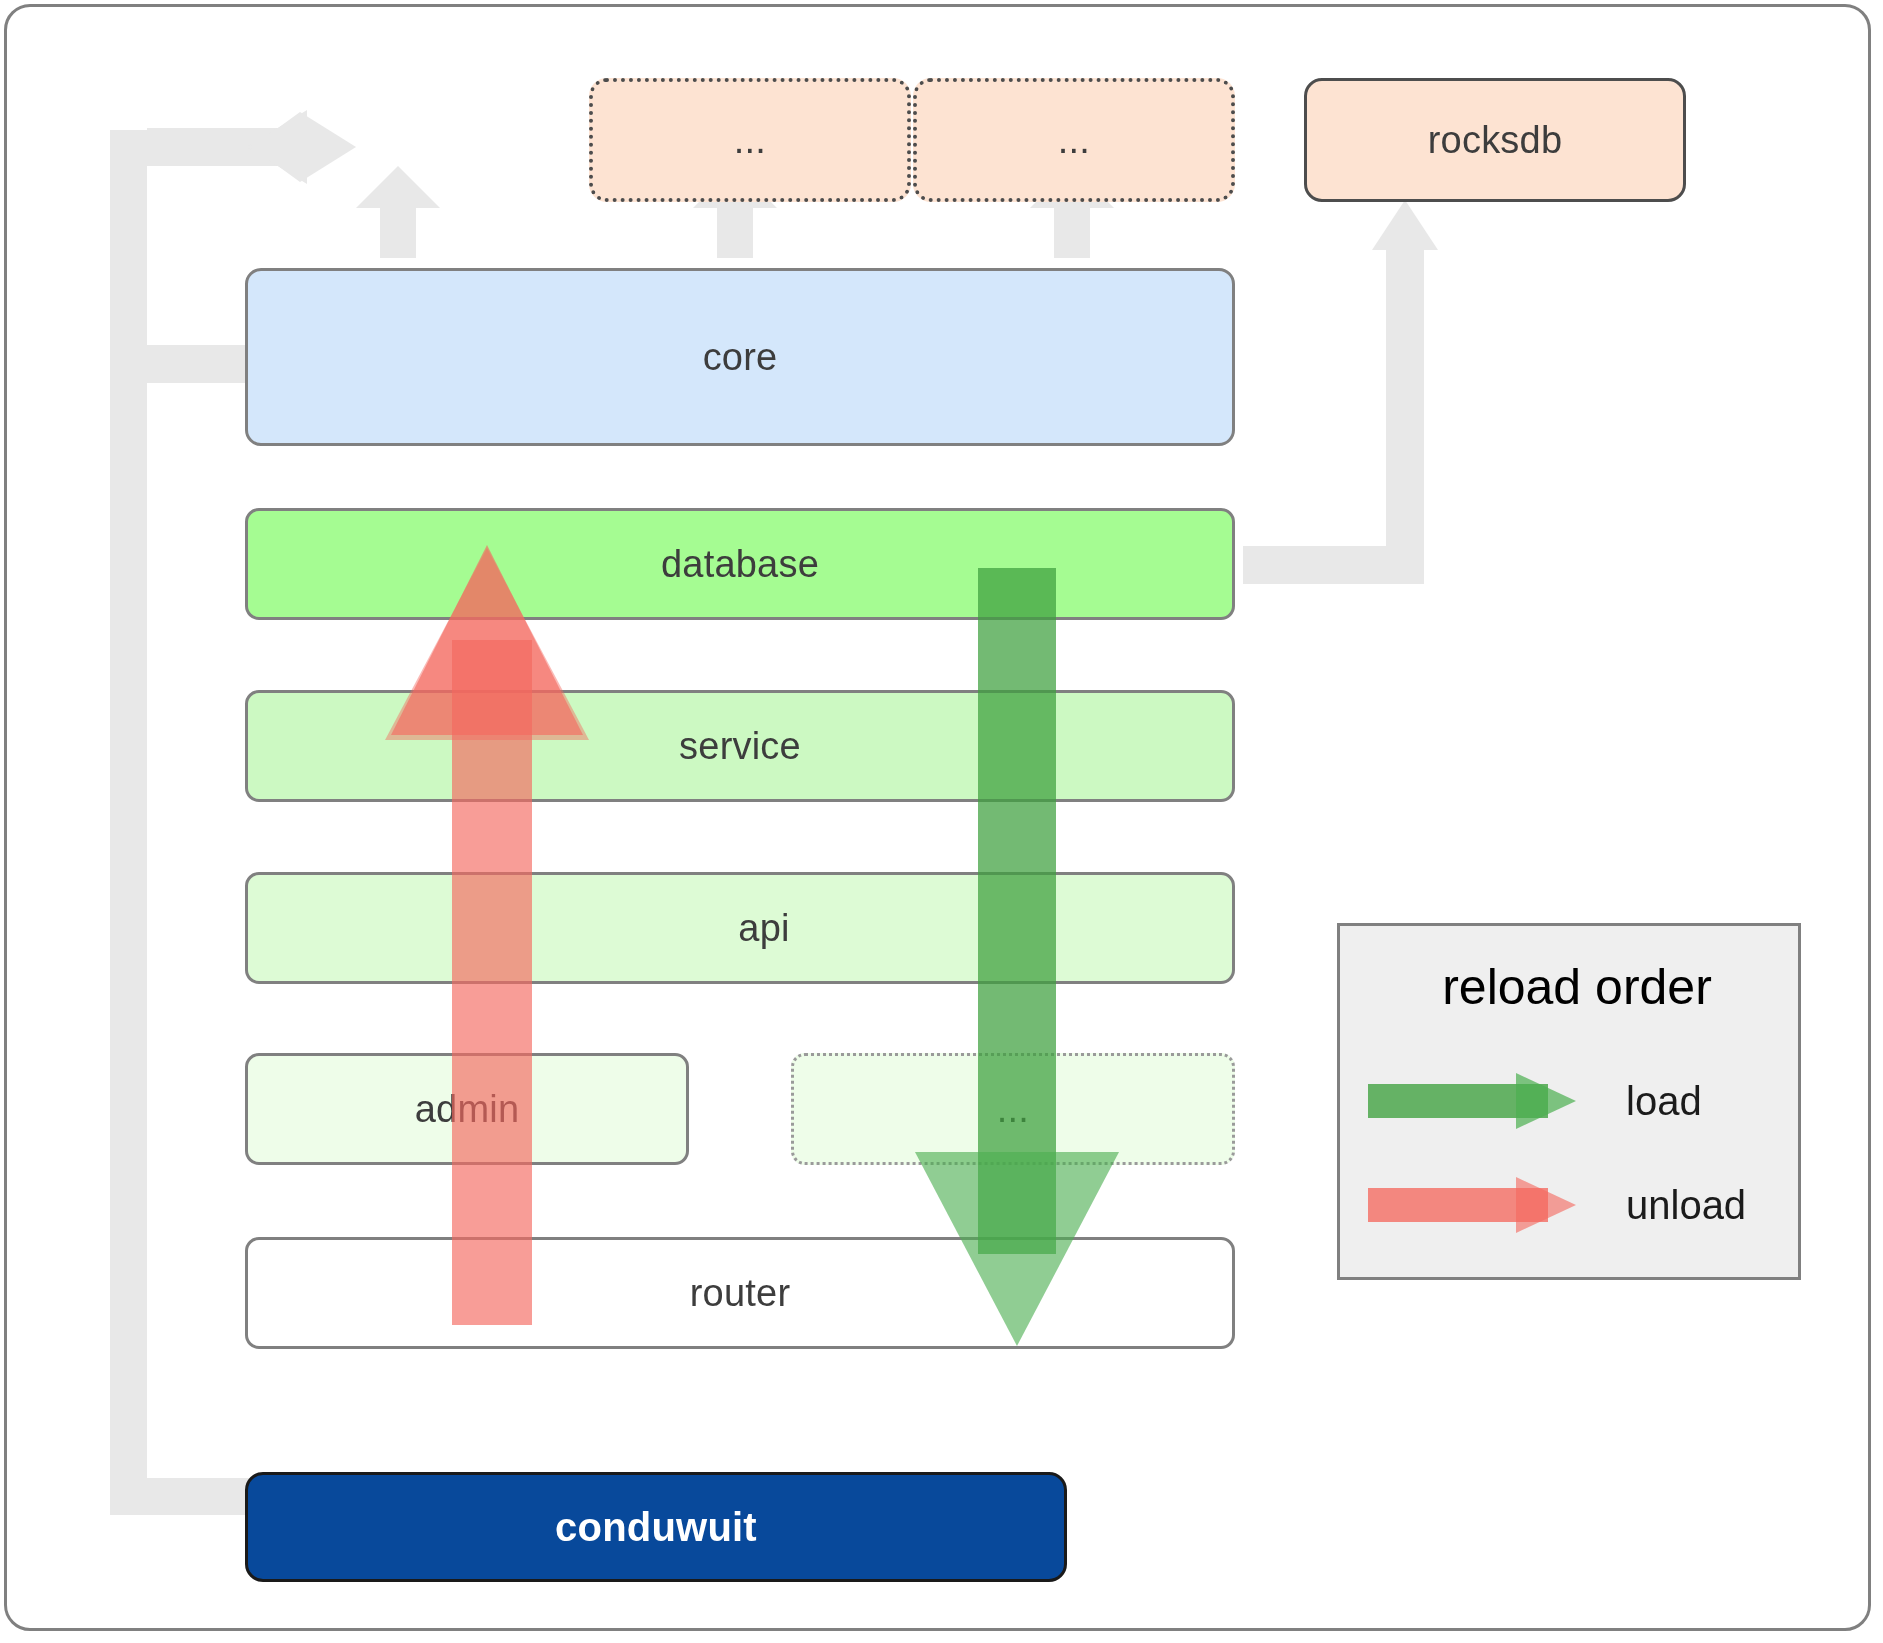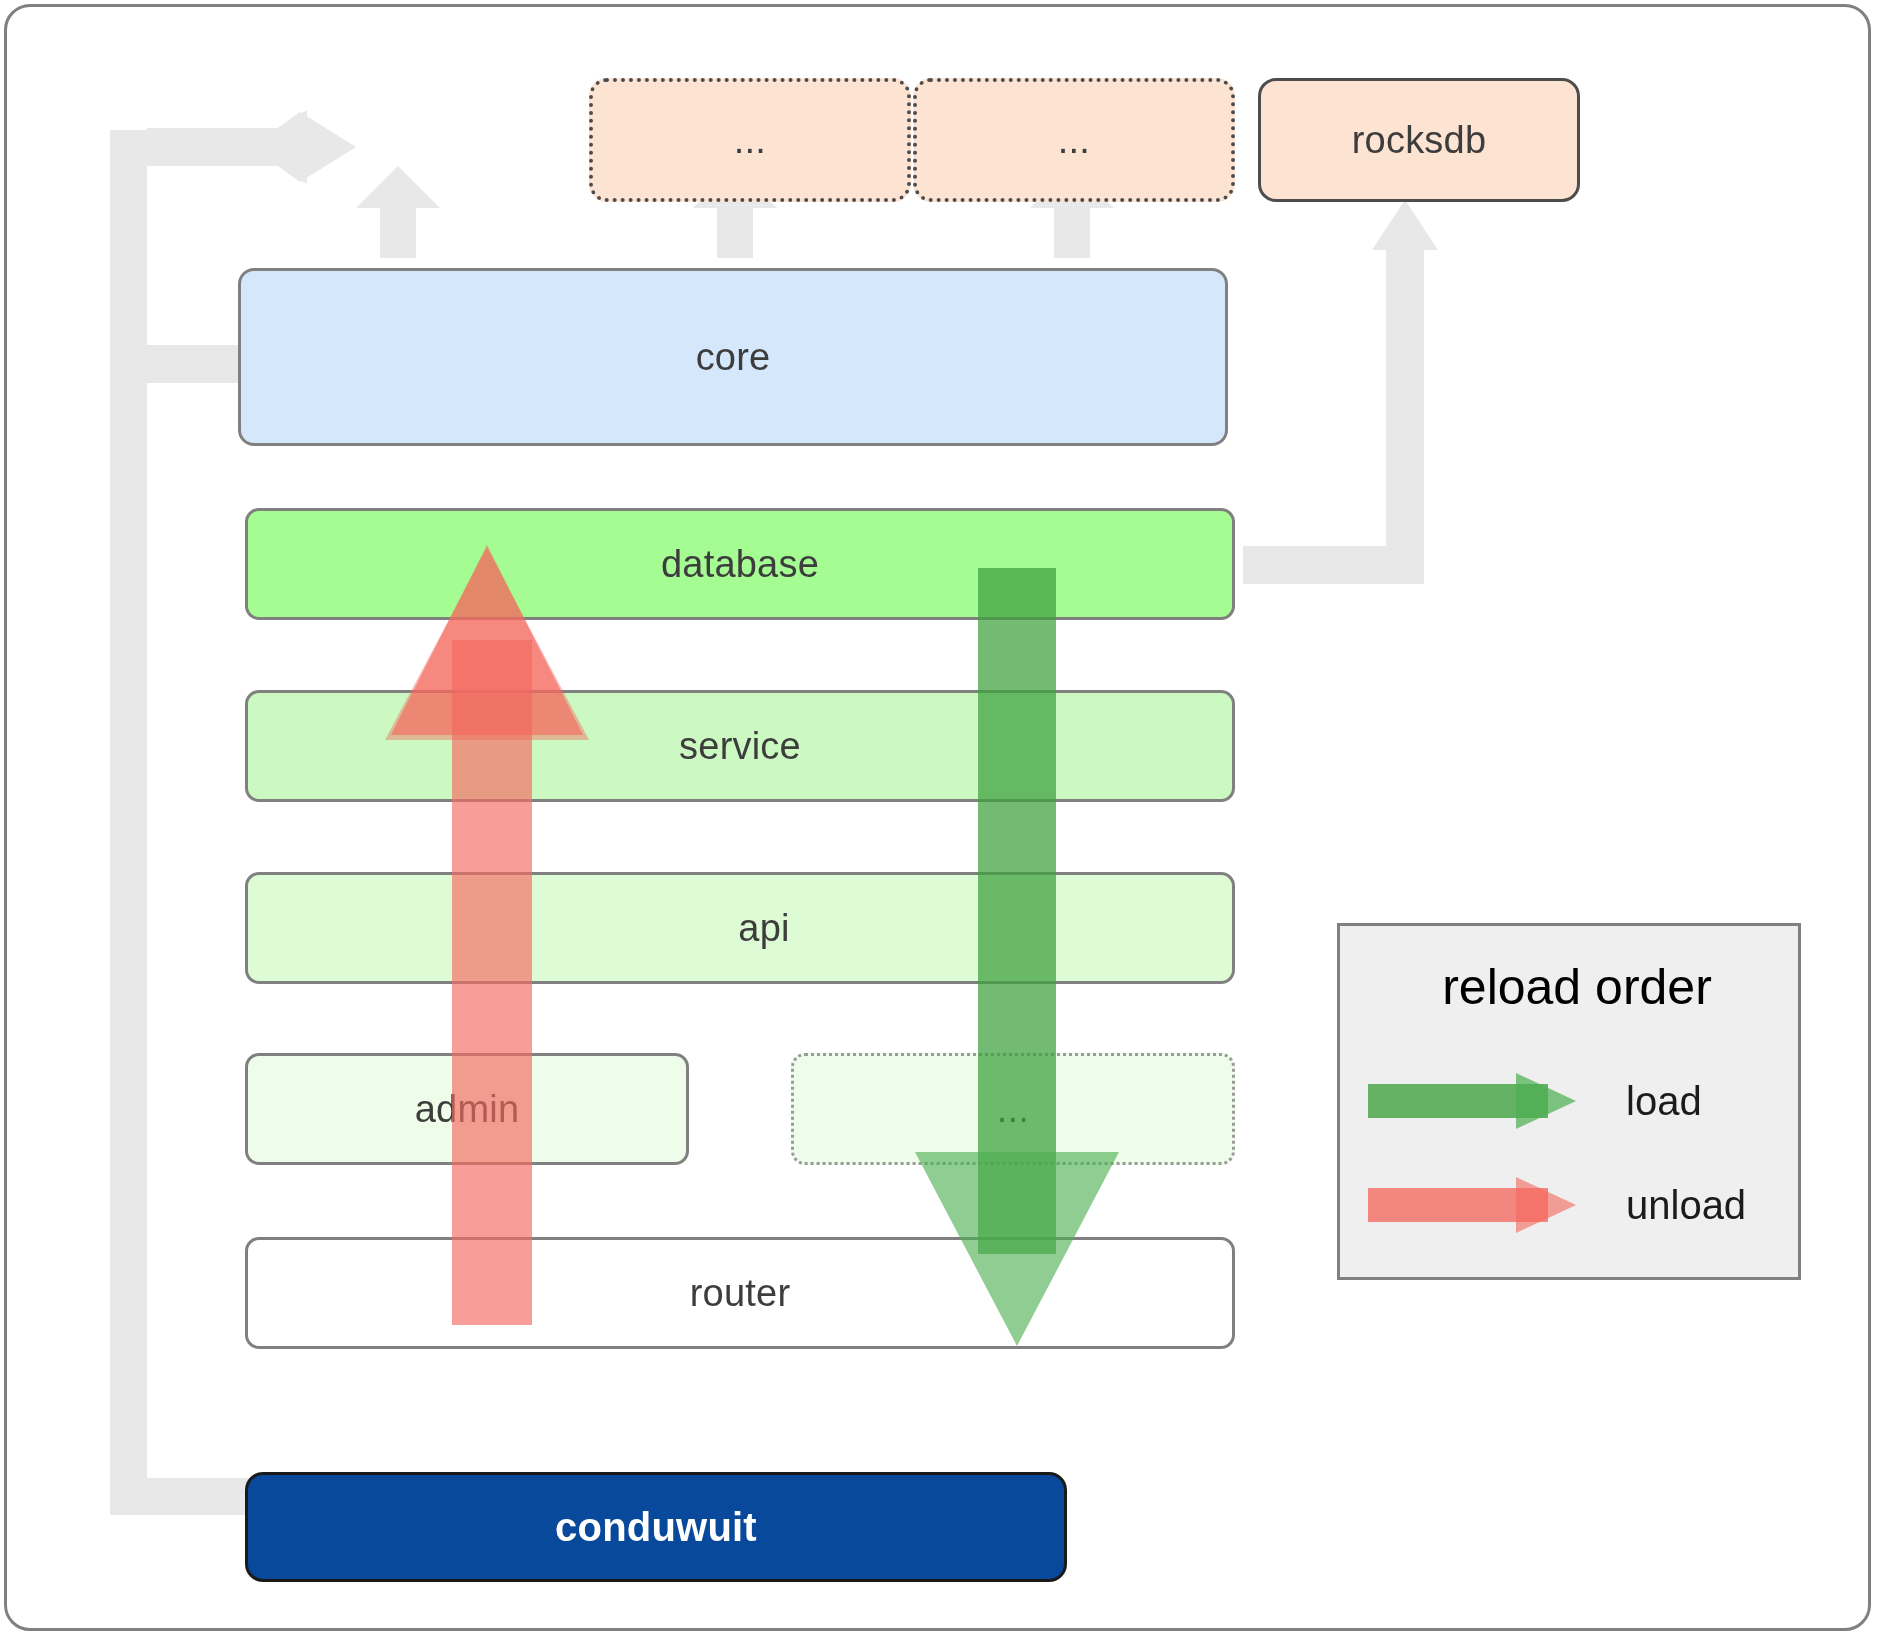--- a/index.html
+++ b/index.html
@@ -192,25 +192,25 @@
 
 
   <div class="nbox dep dotted" style="left:589px;top:78px;width:322px;height:124px;">
     <span>...</span>
   </div>
 
   <div class="nbox dep dotted" style="left:913px;top:78px;width:322px;height:124px;">
     <span>...</span>
   </div>
 
-  <div class="nbox dep" style="left:1258px;top:78px;width:322px;height:124px;justify-content:center;">
+  <div class="nbox dep" style="left:1304px;top:78px;width:382px;height:124px;justify-content:center;">
     <span>rocksdb</span>
   </div>
 
-  <div class="nbox core" style="left:238px;top:268px;width:990px;height:178px;">
+  <div class="nbox core" style="left:245px;top:268px;width:990px;height:178px;">
     <span>core</span>
   </div>
 
   <div class="nbox db" style="left:245px;top:508px;width:990px;height:112px;">
     <span>database</span>
   </div>
 
   <div class="nbox service" style="left:245px;top:690px;width:990px;height:112px;">
     <span>service</span>
   </div>

